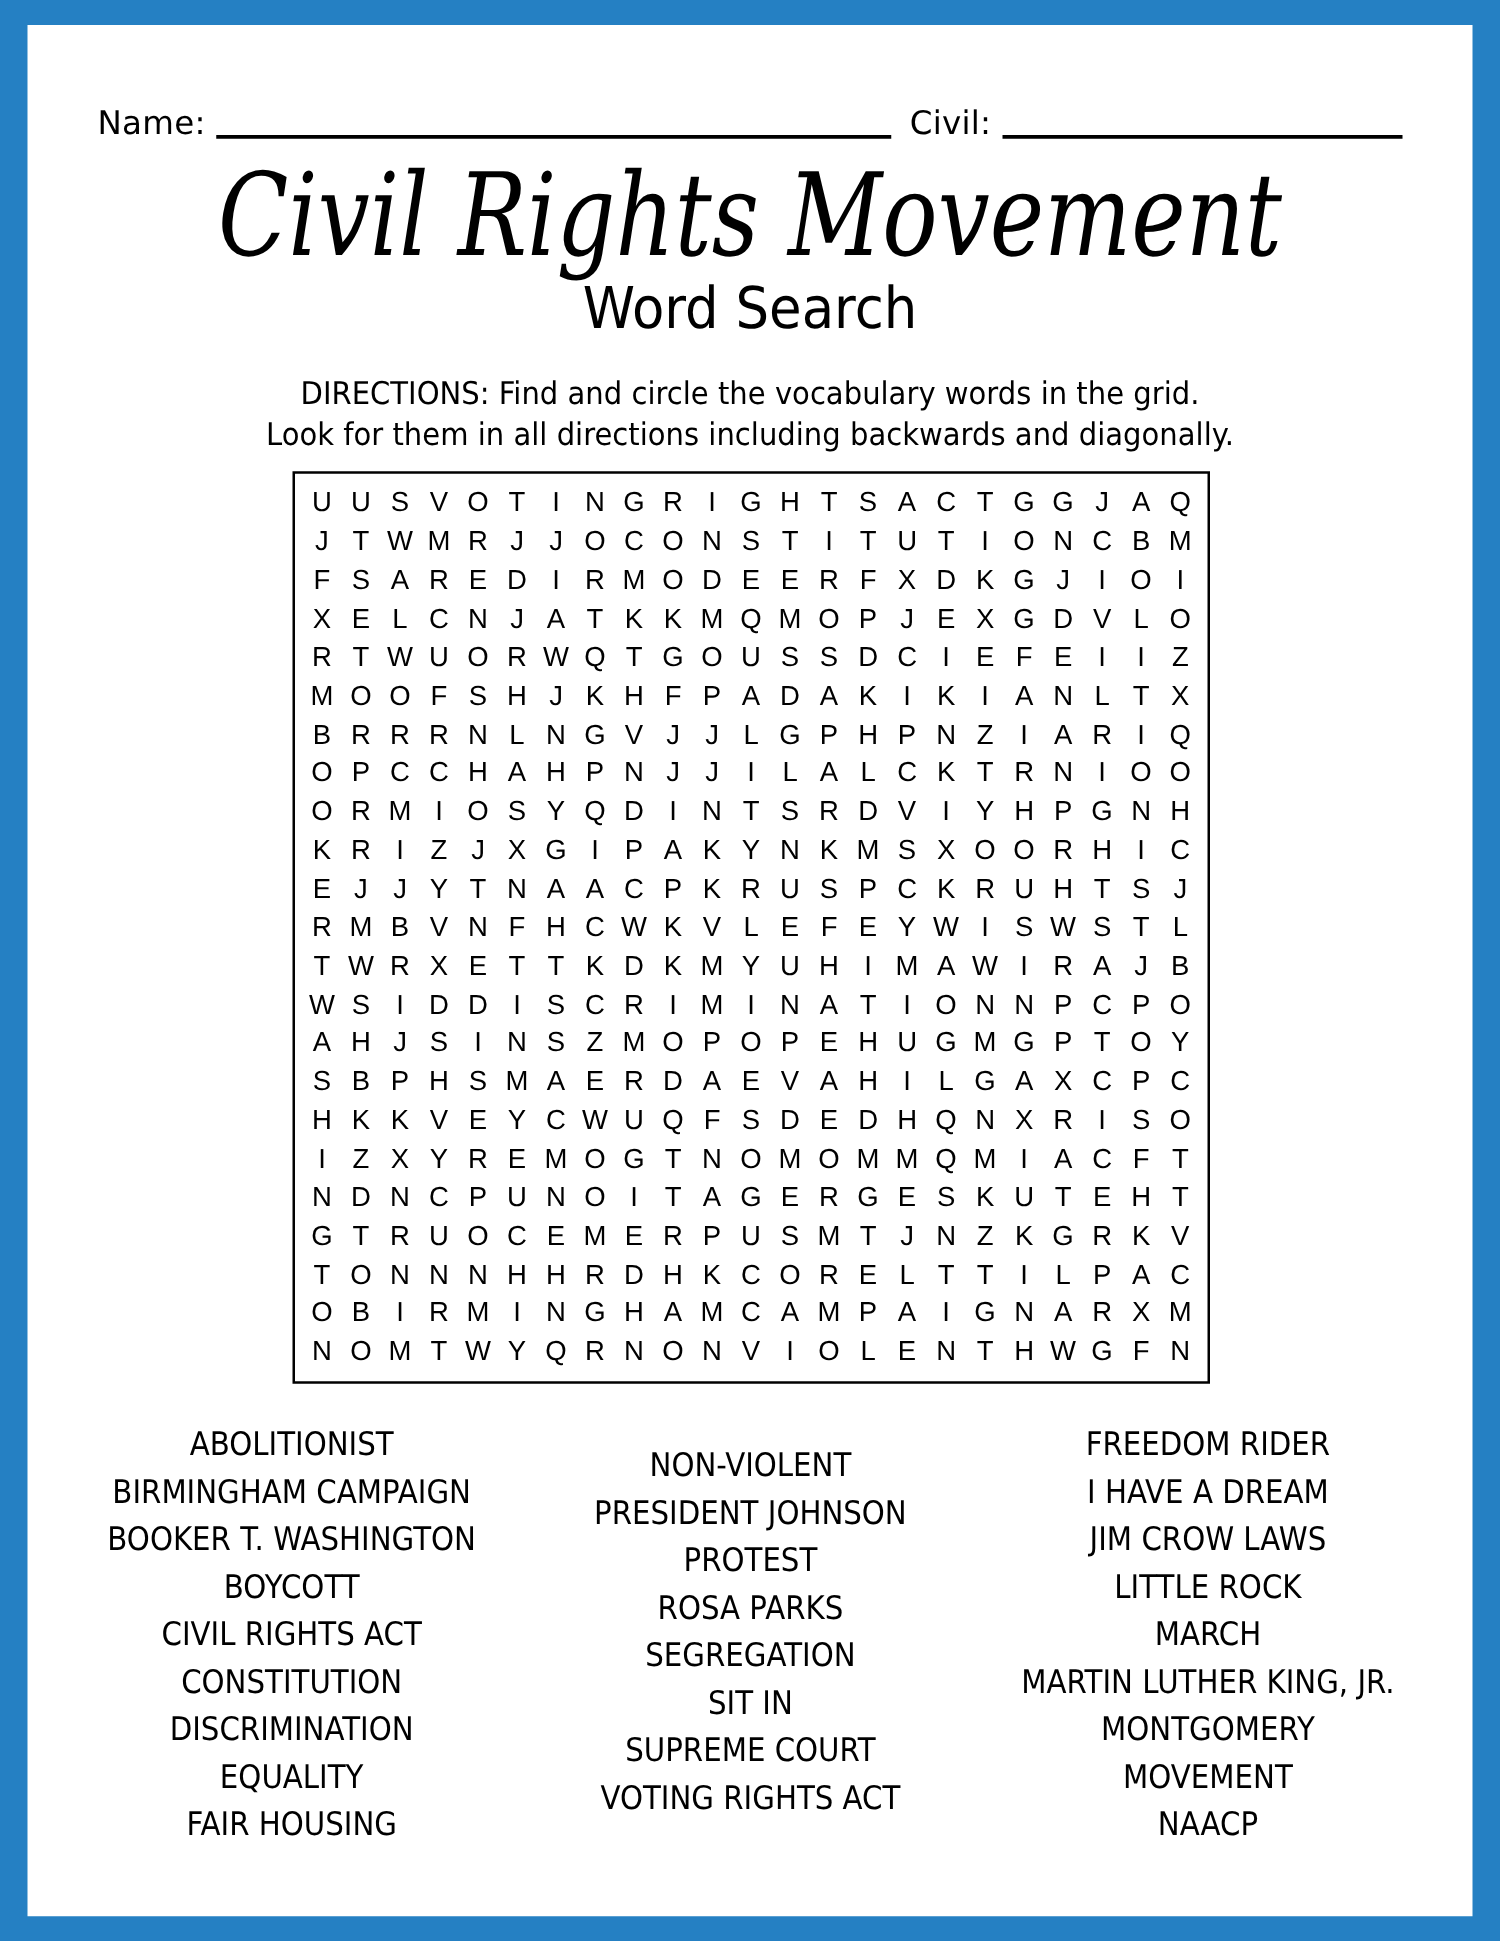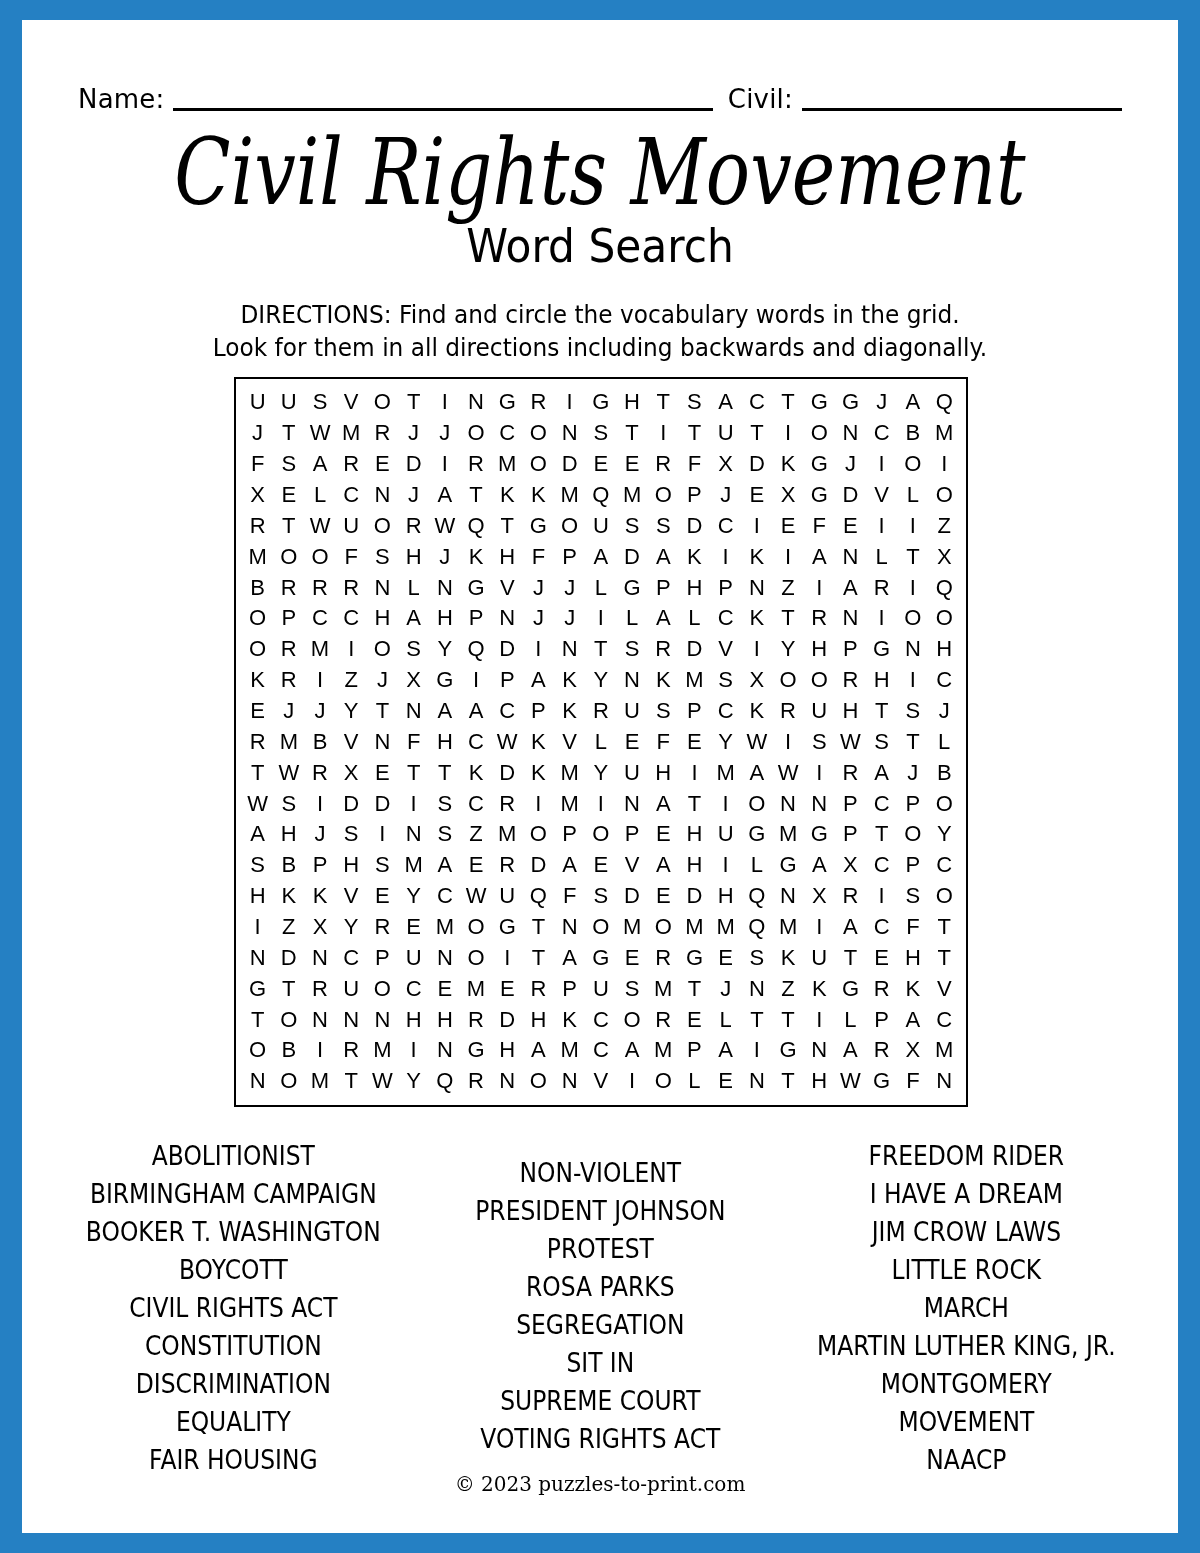--- a/index.html
+++ b/index.html
@@ -803,16 +803,15 @@
           <div class="word-item">JIM CROW LAWS</div>
           <div class="word-item">LITTLE ROCK</div>
           <div class="word-item">MARCH</div>
           <div class="word-item">MARTIN LUTHER KING, JR.</div>
           <div class="word-item">MONTGOMERY</div>
           <div class="word-item">MOVEMENT</div>
           <div class="word-item">NAACP</div>
         </div>
       </div>
 
-    <div class="footer">© 2023 puzzles-to-print.com</div>
 
   </div>
 </div>
 
 </body></html>

